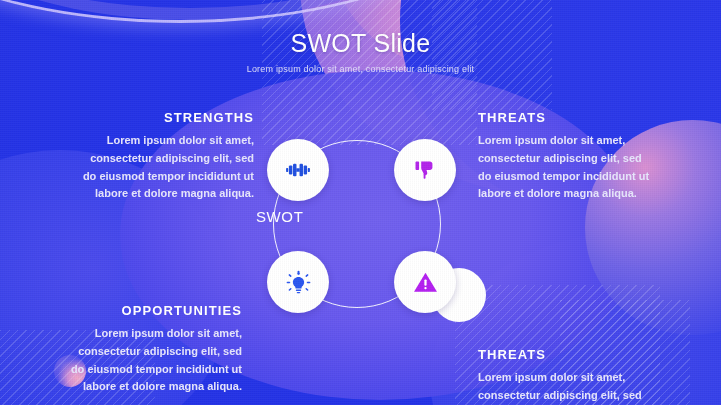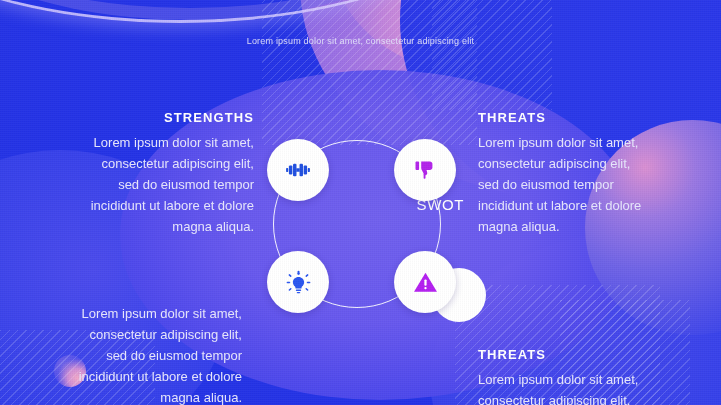--- a/index.html
+++ b/index.html
@@ -118,36 +118,36 @@
     letter-spacing:.2px;opacity:.95;
   }
 
   
   .quad{position:absolute;width:172px;}
   .quad h3{
     margin:0 0 7px 0;font-size:13px;font-weight:700;color:#ffffff;
     letter-spacing:1.1px;
   }
   .quad p{
-    margin:0;font-size:13px;line-height:1.62;color:#e7e6fc;font-weight:400;
+    margin:0;font-size:11px;line-height:1.62;color:#e7e6fc;font-weight:700;
   }
   .q-tl{left:82px;top:110px;text-align:right;}
   .q-tr{left:478px;top:110px;text-align:left;}
   .q-bl{left:70px;top:303px;text-align:right;}
   .q-br{left:478px;top:303px;text-align:left;margin-top:44px;}
 
   
   .diagram{position:absolute;left:256px;top:132px;width:208px;height:180px;}
   .ring{
     position:absolute;left:17px;top:8px;width:166px;height:166px;
     border-radius:50%;
     border:1.6px solid rgba(255,255,255,0.92);
   }
   .core-label{
-    position:absolute;left:0;right:0;top:64px;text-align:right;
+    position:absolute;left:0;right:0;top:76px;text-align:left;
     color:#ffffff;font-size:15px;letter-spacing:.6px;
   }
   .node{
     position:absolute;width:62px;height:62px;border-radius:50%;
     background:#ffffff;
     display:flex;align-items:center;justify-content:center;
     box-shadow:0 2px 7px rgba(35,25,110,.22);
   }
   .node svg{display:block;}
   .n-tl{left:11px;top:7px;}
@@ -182,34 +182,36 @@
     <div class="bubble-small"></div>
 
     <div class="hatch hatch-top"></div>
     <div class="hatch hatch-topright"></div>
     <div class="hatch hatch-bl"></div>
     <div class="hatch hatch-br"></div>
     <div class="hatch hatch-mid"></div>
   </div>
 
   <div class="header">
+    <div class="title">SWOT Slide</div>
     <div class="subtitle">Lorem ipsum dolor sit amet, consectetur adipiscing elit</div>
   </div>
 
   <div class="quad q-tl">
     <h3>STRENGTHS</h3>
     <p>Lorem ipsum dolor sit amet, consectetur adipiscing elit, sed do eiusmod tempor incididunt ut labore et dolore magna aliqua.</p>
   </div>
 
   <div class="quad q-tr">
     <h3>THREATS</h3>
     <p>Lorem ipsum dolor sit amet, consectetur adipiscing elit, sed do eiusmod tempor incididunt ut labore et dolore magna aliqua.</p>
   </div>
 
   <div class="quad q-bl">
+    <h3>OPPORTUNITIES</h3>
     <p>Lorem ipsum dolor sit amet, consectetur adipiscing elit, sed do eiusmod tempor incididunt ut labore et dolore magna aliqua.</p>
   </div>
 
   <div class="quad q-br">
     <h3>THREATS</h3>
     <p>Lorem ipsum dolor sit amet, consectetur adipiscing elit, sed do eiusmod tempor incididunt ut labore et dolore magna aliqua.</p>
   </div>
 
   <div class="diagram">
     <div class="ring"></div>

